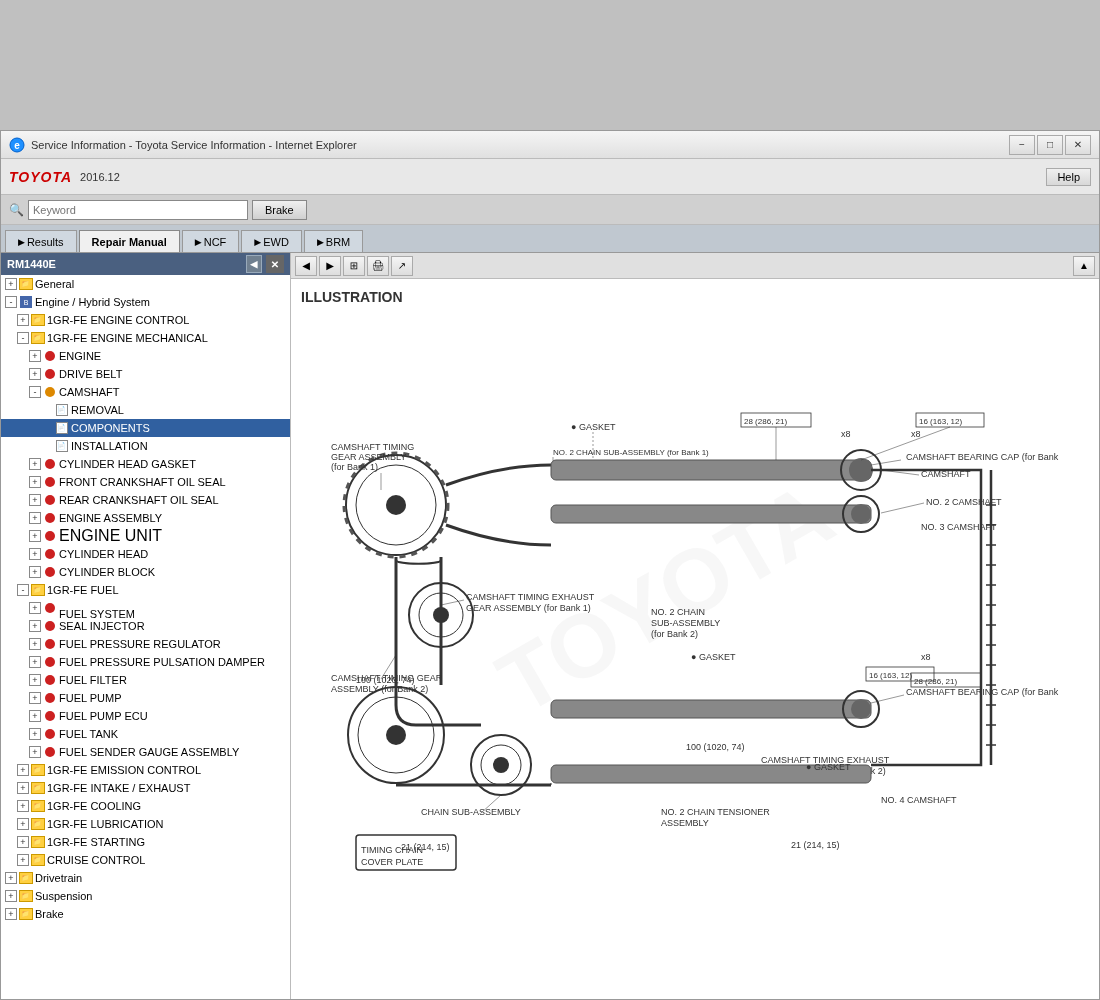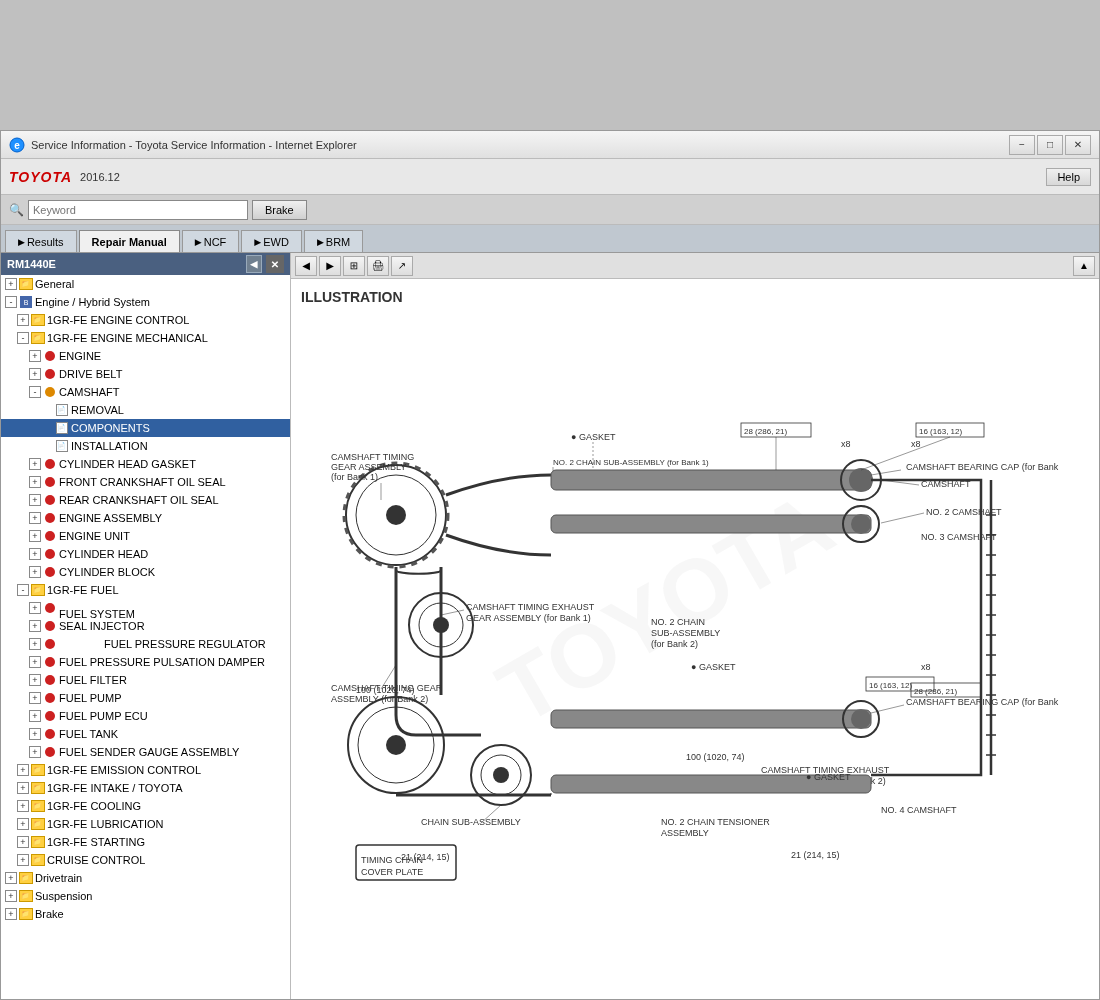--- a/index.html
+++ b/index.html
@@ -324,21 +324,20 @@
     }
 
     .illustration-area {
       padding: 10px;
       background: white;
     }
 
     .illustration-title {
       font-size: 14px;
       font-weight: bold;
-      margin-bottom: 10px;
       color: #333;
     }
 
     
     .svg-container {
       width: 760px;
       height: 580px;
       position: relative;
       overflow: hidden;
     }
@@ -541,21 +540,21 @@
             </span>
             <span style="font-size: 11px;"> ENGINE ASSEMBLY</span>
           </div>
           <div class="tree-item">
             <span class="tree-indent"></span>
             <span class="tree-indent"></span>
             <span class="tree-toggle">+</span>
             <span class="tree-icon">
               <span class="icon-red"></span>
             </span>
-            <span style="font-size: 11px; text-align: center;"> ENGINE UNIT</span>
+            <span style="font-size: 16px; text-align: center;"> ENGINE UNIT</span>
           </div>
           <div class="tree-item">
             <span class="tree-indent"></span>
             <span class="tree-indent"></span>
             <span class="tree-toggle">+</span>
             <span class="tree-icon">
               <span class="icon-red"></span>
             </span>
             <span style="font-size: 11px;"> CYLINDER HEAD</span>
           </div>
@@ -594,21 +593,21 @@
             </span>
             <span style="font-size: 11px;"> SEAL INJECTOR</span>
           </div>
           <div class="tree-item">
             <span class="tree-indent"></span>
             <span class="tree-indent"></span>
             <span class="tree-toggle">+</span>
             <span class="tree-icon">
               <span class="icon-red"></span>
             </span>
-            <span style="font-size: 11px; margin-left: 45px;"> FUEL PRESSURE REGULATOR</span>
+            <span style="font-size: 11px;"> FUEL PRESSURE REGULATOR</span>
           </div>
           <div class="tree-item">
             <span class="tree-indent"></span>
             <span class="tree-indent"></span>
             <span class="tree-toggle">+</span>
             <span class="tree-icon">
               <span class="icon-red"></span>
             </span>
             <span style="font-size: 11px;"> FUEL PRESSURE PULSATION DAMPER</span>
           </div>
@@ -664,21 +663,21 @@
               <span class="icon-folder" style="font-size:7px;width:14px;height:12px;display:inline-flex;align-items:center;justify-content:center;border:1px solid #cc9900;background:#ffd040;">📁</span>
             </span>
             <span style="font-size: 11px;"> 1GR-FE EMISSION CONTROL</span>
           </div>
           <div class="tree-item">
             <span class="tree-indent"></span>
             <span class="tree-toggle">+</span>
             <span class="tree-icon">
               <span class="icon-folder" style="font-size:7px;width:14px;height:12px;display:inline-flex;align-items:center;justify-content:center;border:1px solid #cc9900;background:#ffd040;">📁</span>
             </span>
-            <span style="font-size: 11px;"> 1GR-FE INTAKE / TOYOTA</span>
+            <span style="font-size: 11px;"> 1GR-FE INTAKE / EXHAUST</span>
           </div>
           <div class="tree-item">
             <span class="tree-indent"></span>
             <span class="tree-toggle">+</span>
             <span class="tree-icon">
               <span class="icon-folder" style="font-size:7px;width:14px;height:12px;display:inline-flex;align-items:center;justify-content:center;border:1px solid #cc9900;background:#ffd040;">📁</span>
             </span>
             <span style="font-size: 11px;"> 1GR-FE COOLING</span>
           </div>
           <div class="tree-item">

